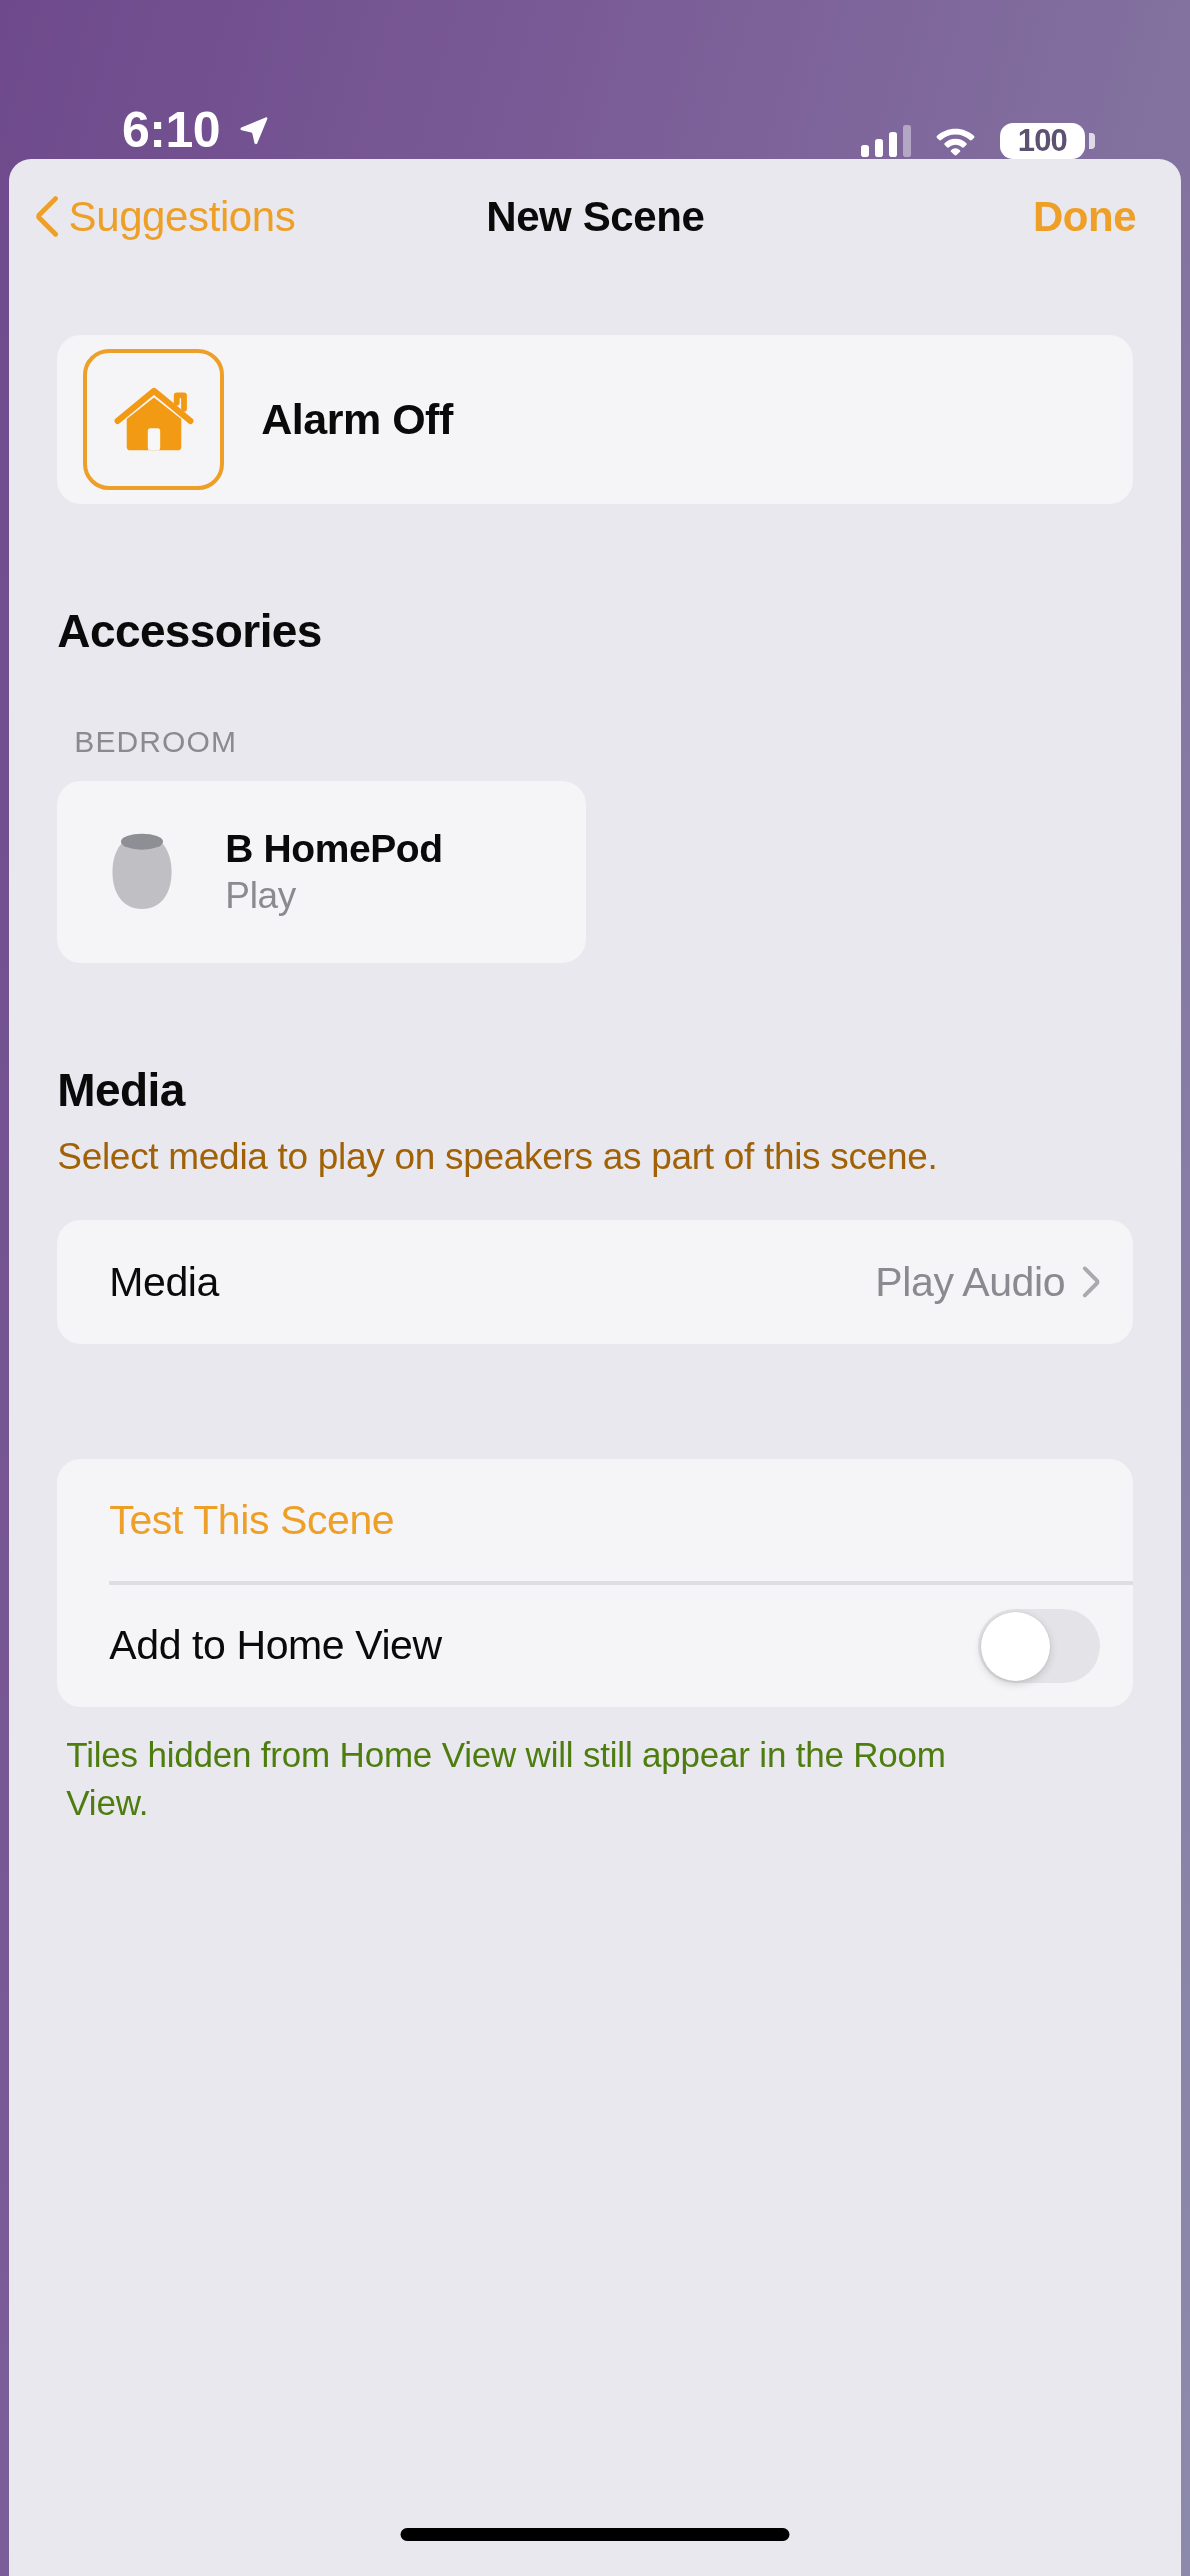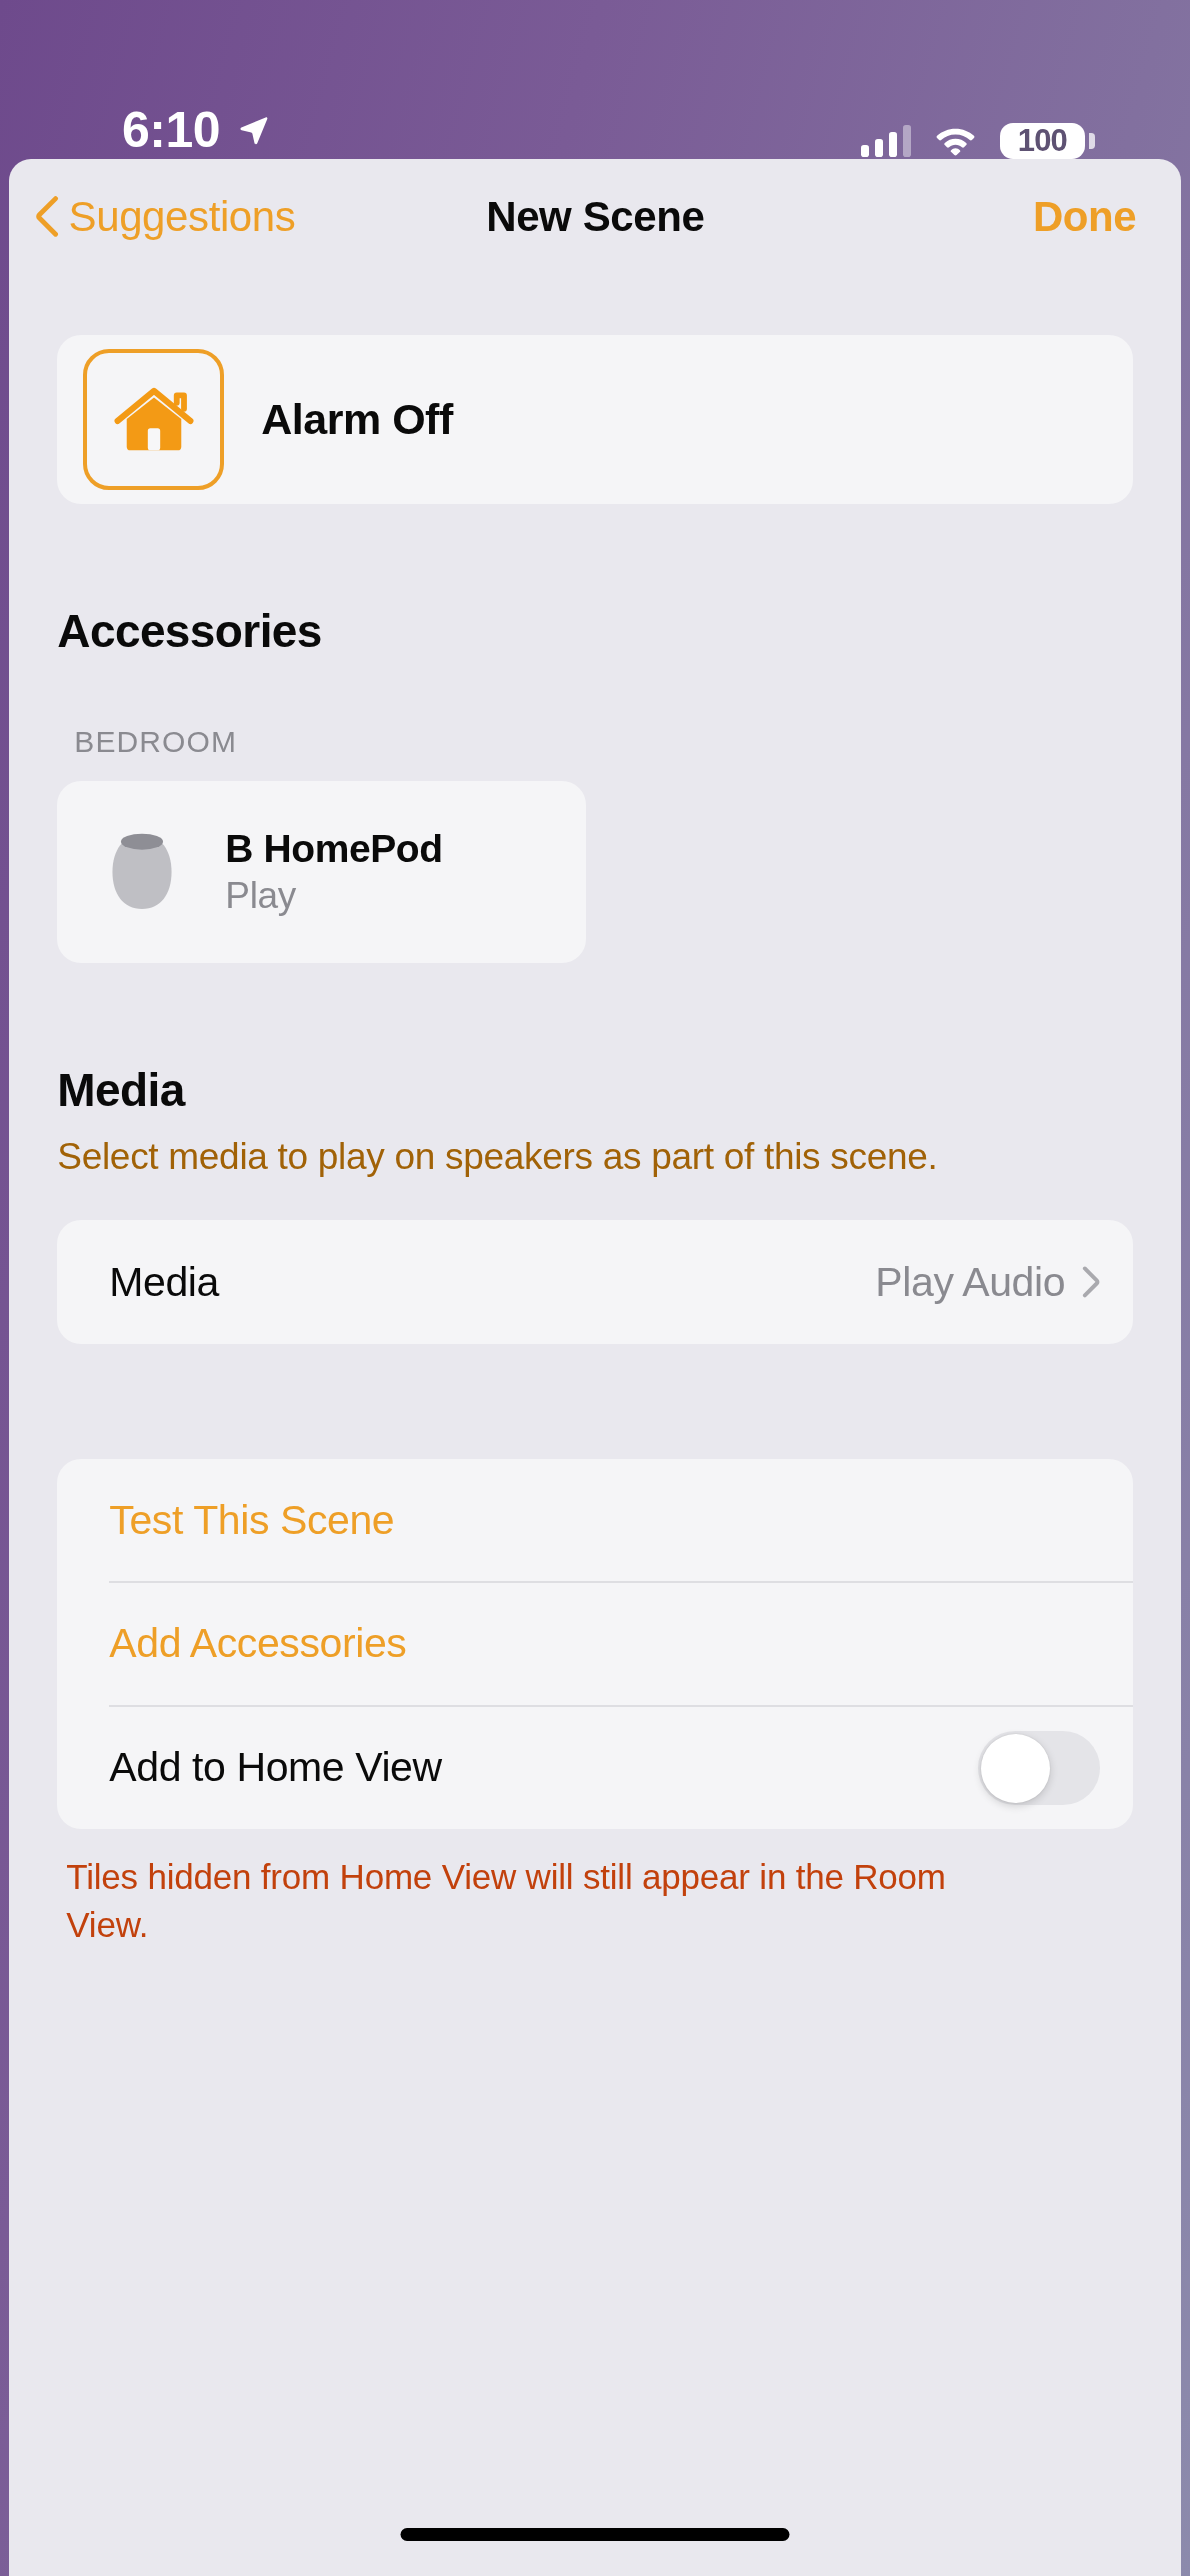--- a/index.html
+++ b/index.html
@@ -130,21 +130,21 @@
     position:relative; flex:none;
   }
   .toggle .knob {
     position:absolute; top:2.8px; left:2.8px; width:69px; height:69px;
     border-radius:50%; background:#fff;
     box-shadow:0 2.8px 8.3px rgba(0,0,0,0.16), 0 0 1.9px rgba(0,0,0,0.10);
   }
 
   
   .footnote {
-    margin:24px 57px 0 57px; font-size:35px; color:#c2410c;
+    margin:24px 57px 0 57px; font-size:35px; color:#4d7c0f;
     line-height:1.38; letter-spacing:-0.2px; max-width:927px;
   }
 
   
   .home-indicator {
     position:absolute; bottom:35px; left:50%; transform:translateX(-50%);
     width:389px; height:13px; background:#000; border-radius:6.5px;
   }
 </style>
 </head>
@@ -228,23 +228,20 @@
         <path d="M1.4 1.4 8.2 8.2c.4.4.4 1.1 0 1.5l-6.8 6.8" stroke="#A9A9AE" stroke-width="2.2" fill="none" stroke-linecap="round" stroke-linejoin="round"></path>
       </svg>
     </span>
   </div>
 
   <div class="card action-card">
     <div class="action-row">
       <span class="action-label">Test This Scene</span>
     </div>
     <div class="divider"></div>
-    <div class="action-row">
-      <span class="action-label">Add Accessories</span>
-    </div>
     <div class="divider"></div>
     <div class="action-row">
       <span class="action-label plain">Add to Home View</span>
       <span class="toggle">
         <span class="knob"></span>
       </span>
     </div>
   </div>
 
   <div class="footnote">Tiles hidden from Home View will still appear in the Room View.</div>

